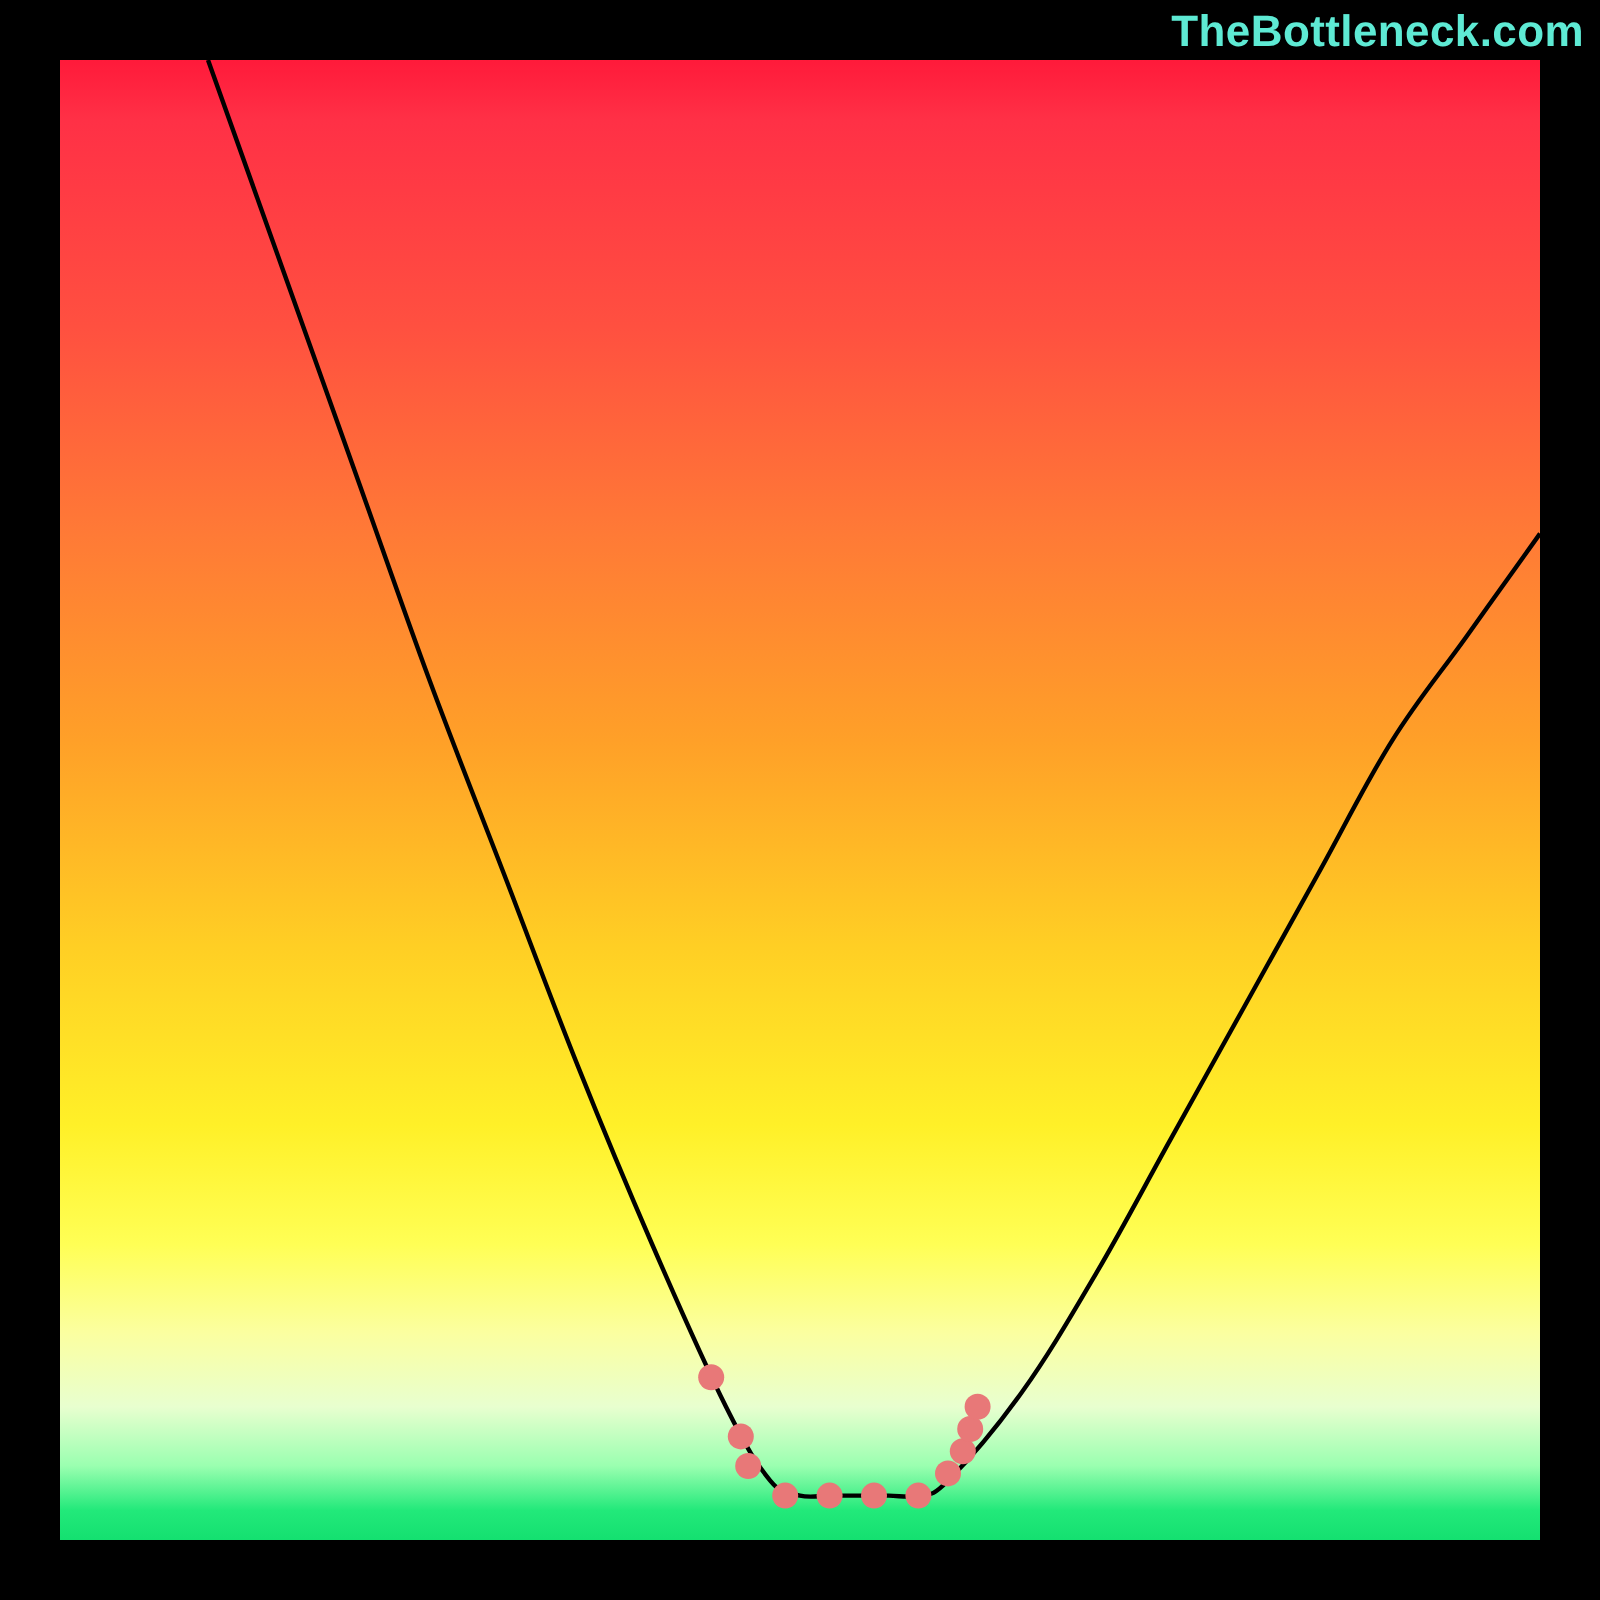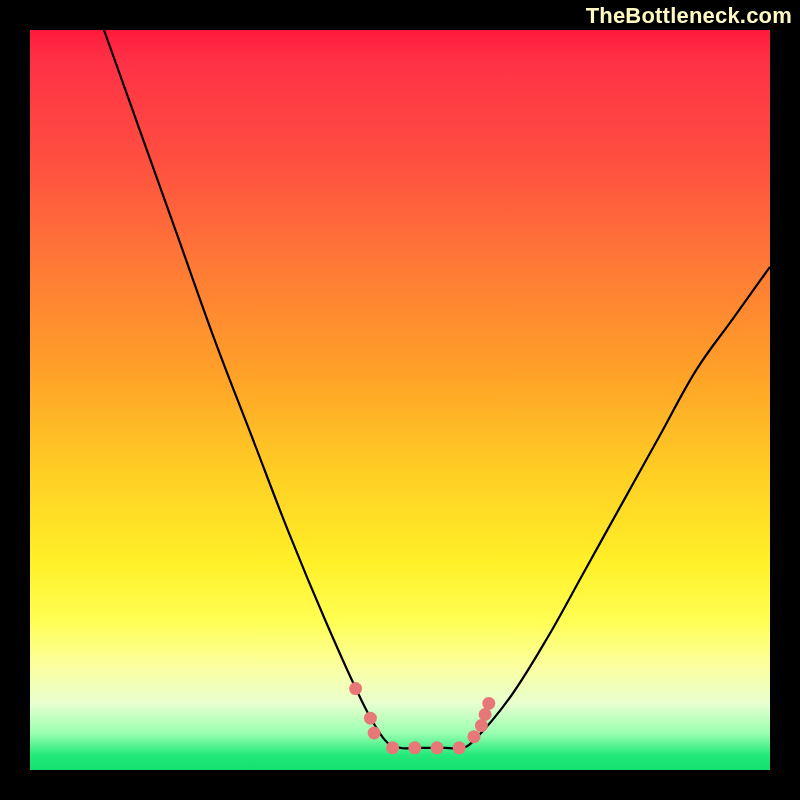--- a/index.html
+++ b/index.html
@@ -29,21 +29,21 @@
       #fbffa0 86%,
       #e8ffcf 91%,
       #9affb0 95%,
       #22e97a 98%,
       #14e070 100%);
   }
   .attribution {
     position: absolute;
     top: 3px;
     right: 8px;
-    color: #fef9c3;
+    color: #5eead4;
     font-size: 22px;
     font-weight: 600;
     letter-spacing: 0.2px;
     z-index: 10;
   }
   svg.overlay {
     position: absolute;
     left: 0;
     top: 0;
     width: 800px;

